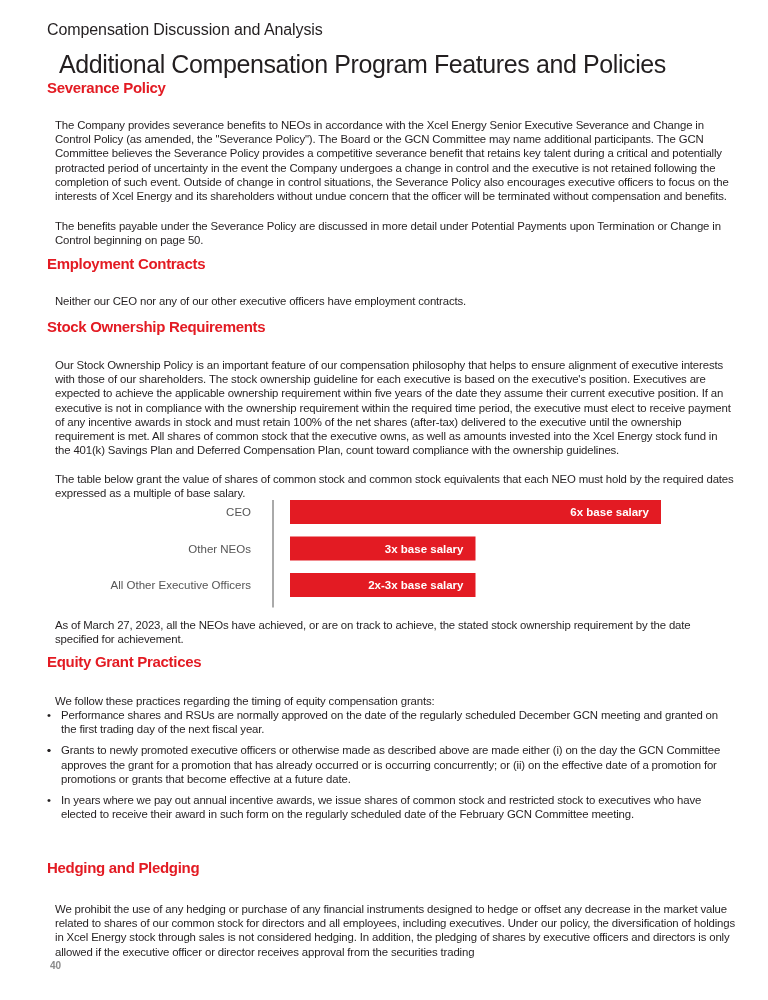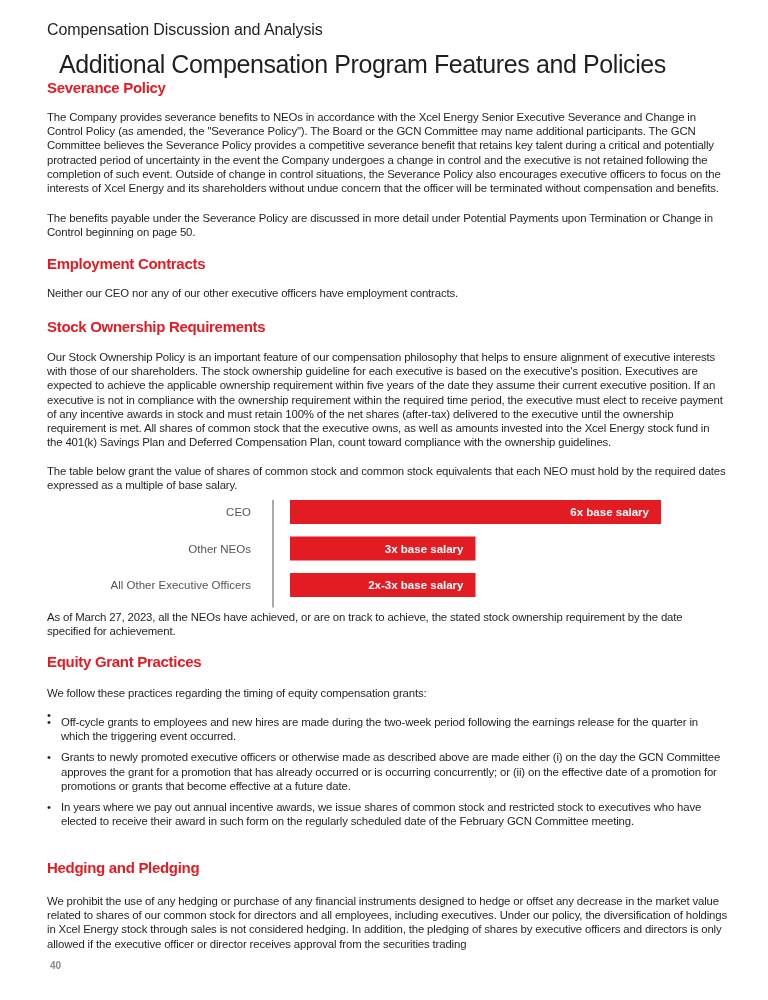--- a/index.html
+++ b/index.html
@@ -4,21 +4,21 @@
 <style>
   html, body { margin: 0; padding: 0; background: #ffffff; }
   body {
     width: 768px; height: 1000px; position: relative; overflow: hidden;
     font-family: "Liberation Sans", sans-serif; color: #231f20;
   }
   .page { position: absolute; left: 47px; top: 0; width: 680px; }
   .running-head { position: absolute; top: 21px; left: 0; font-size: 16px; color: #231f20; letter-spacing: -0.1px; }
   .page-title { position: absolute; top: 38px; left: 0; margin: 12px; font-size: 25px; font-weight: normal; color: #231f20; letter-spacing: -0.4px; white-space: nowrap; }
   h2 { position: absolute; left: 0; margin: 0; font-size: 15px; font-weight: bold; color: #e31b23; letter-spacing: -0.3px; white-space: nowrap; }
-  p { position: absolute; left: 0; margin: 0; width: 680px; font-size: 11.4px; line-height: 14.2px; letter-spacing: -0.15px; color: #231f20; }
+  p { position: absolute; left: 0; margin: 8px; width: 680px; font-size: 11.4px; line-height: 14.2px; letter-spacing: -0.15px; color: #231f20; }
   ul { position: absolute; left: 0; margin: 0; padding: 0; list-style: none; width: 680px; }
   ul li { position: relative; padding-left: 14px; font-size: 11.4px; line-height: 14.2px; letter-spacing: -0.15px; margin-bottom: 7px; }
   ul li .bullet { position: absolute; left: 0; top: 0; }
   .chart { position: absolute; left: 0; top: 500px; width: 680px; height: 110px; }
   .chart svg { display: block; }
   .page-number { position: absolute; top: 960px; left: 3px; font-size: 10px; font-weight: bold; color: #8a8a8a; }
 </style>
 </head>
 <body>
 
@@ -50,22 +50,22 @@
         <rect x="243" y="73" width="185.5" height="24" fill="#e31b23"></rect>
         <text x="416.5" y="89" text-anchor="end" font-size="11.5" font-weight="bold" fill="#ffffff" font-family="Liberation Sans, sans-serif">2x-3x base salary</text>
       </svg>
   </div>
 
   <p style="top:610px">As of March 27, 2023, all the NEOs have achieved, or are on track to achieve, the stated stock ownership requirement by the date specified for achievement.</p>
 
   <h2 style="top:653px">Equity Grant Practices</h2>
   <p style="top:686px">We follow these practices regarding the timing of equity compensation grants:</p>
   <ul style="top:708px">
+    <li><span class="bullet">•</span><span>Performance shares and RSUs are normally approved on the date of the regularly scheduled December GCN meeting and granted on the first trading day of the next fiscal year.</span></li>
     <li><span class="bullet">•</span></li>
-    <li><span class="bullet">•</span><span>Off-cycle grants to employees and new hires are made during the two-week period following the earnings release for the quarter in which the triggering event occurred.</span></li>
     <li><span class="bullet">•</span><span>Grants to newly promoted executive officers or otherwise made as described above are made either (i) on the day the GCN Committee approves the grant for a promotion that has already occurred or is occurring concurrently; or (ii) on the effective date of a promotion for promotions or grants that become effective at a future date.</span></li>
     <li><span class="bullet">•</span><span>In years where we pay out annual incentive awards, we issue shares of common stock and restricted stock to executives who have elected to receive their award in such form on the regularly scheduled date of the February GCN Committee meeting.</span></li>
   </ul>
 
   <h2 style="top:859px">Hedging and Pledging</h2>
   <p style="top:894px">We prohibit the use of any hedging or purchase of any financial instruments designed to hedge or offset any decrease in the market value related to shares of our common stock for directors and all employees, including executives. Under our policy, the diversification of holdings in Xcel Energy stock through sales is not considered hedging. In addition, the pledging of shares by executive officers and directors is only allowed if the executive officer or director receives approval from the securities trading</p>
 
   <div class="page-number">40</div>
 </div>
 

